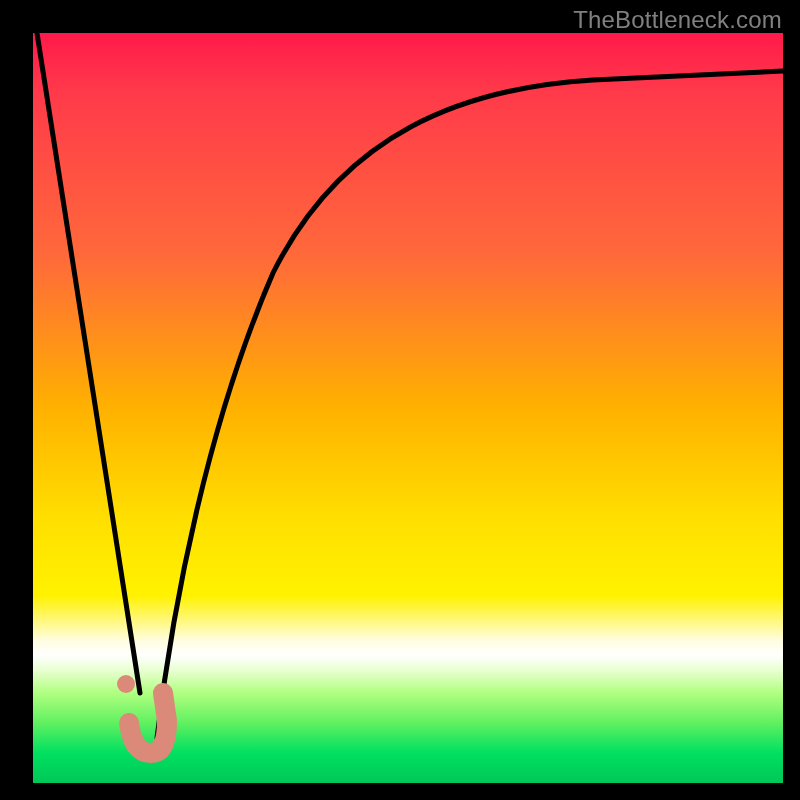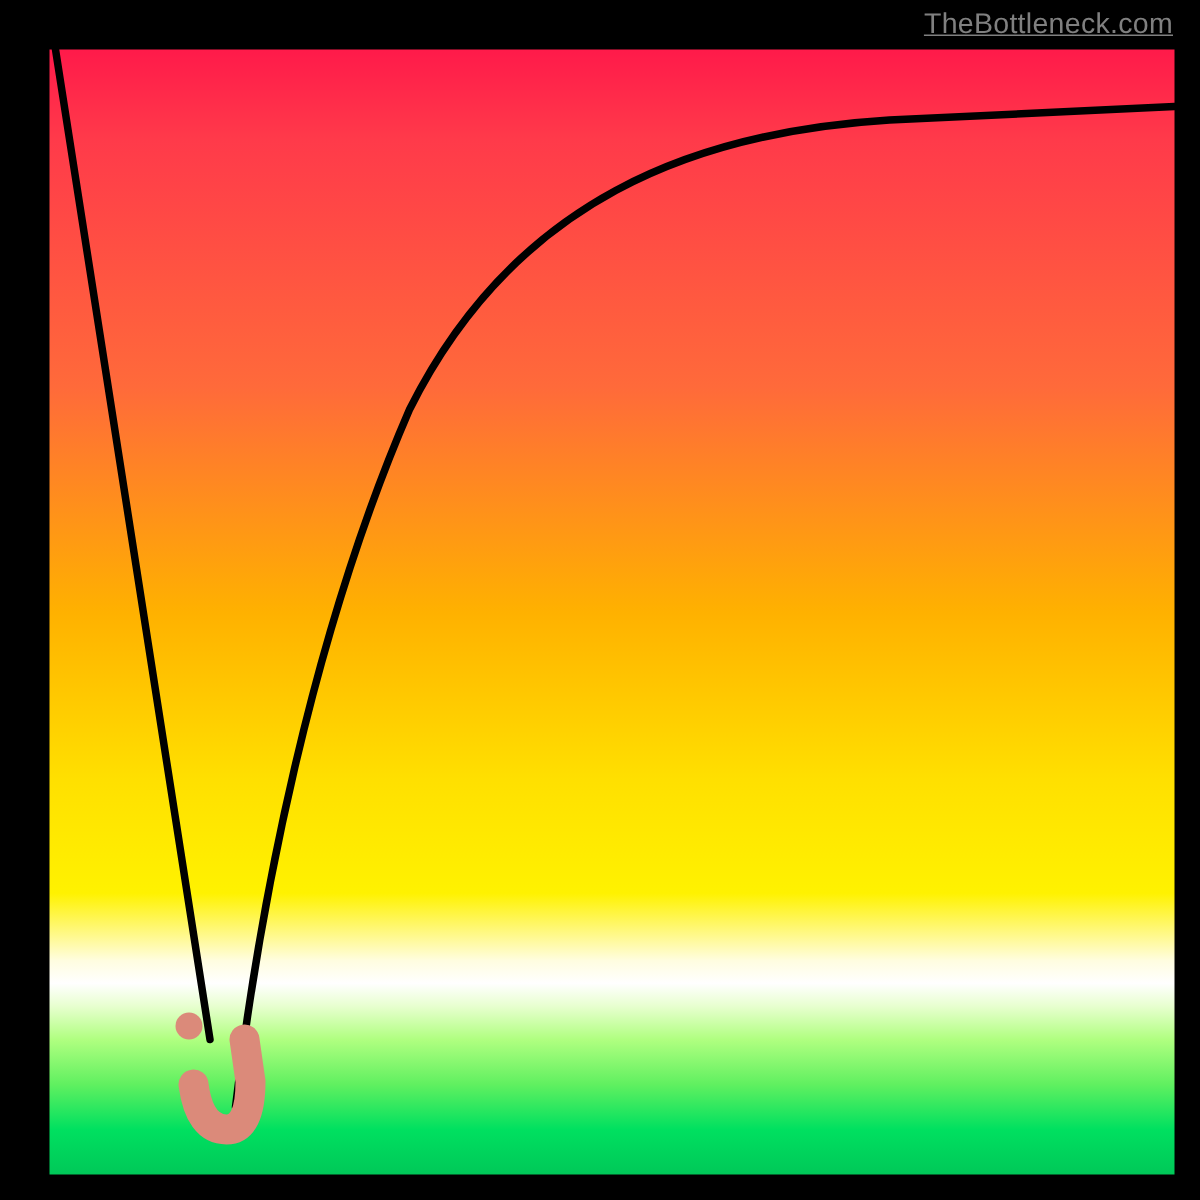--- a/index.html
+++ b/index.html
@@ -41,25 +41,24 @@
       #60f060 92%,
       #00e060 96%,
       #00c858 100%
     );
   }
   .watermark {
     position: absolute;
     top: 6px;
     right: 18px;
     color: #808080;
-    font-size: 19px;
+    font-size: 24px;
     font-weight: 500;
     letter-spacing: 0.2px;
     user-select: none;
-    text-decoration: underline;
   }
   svg.curves {
     position: absolute;
     left: 33px;
     top: 33px;
     width: 750px;
     height: 750px;
     overflow: visible;
   }
 </style>

